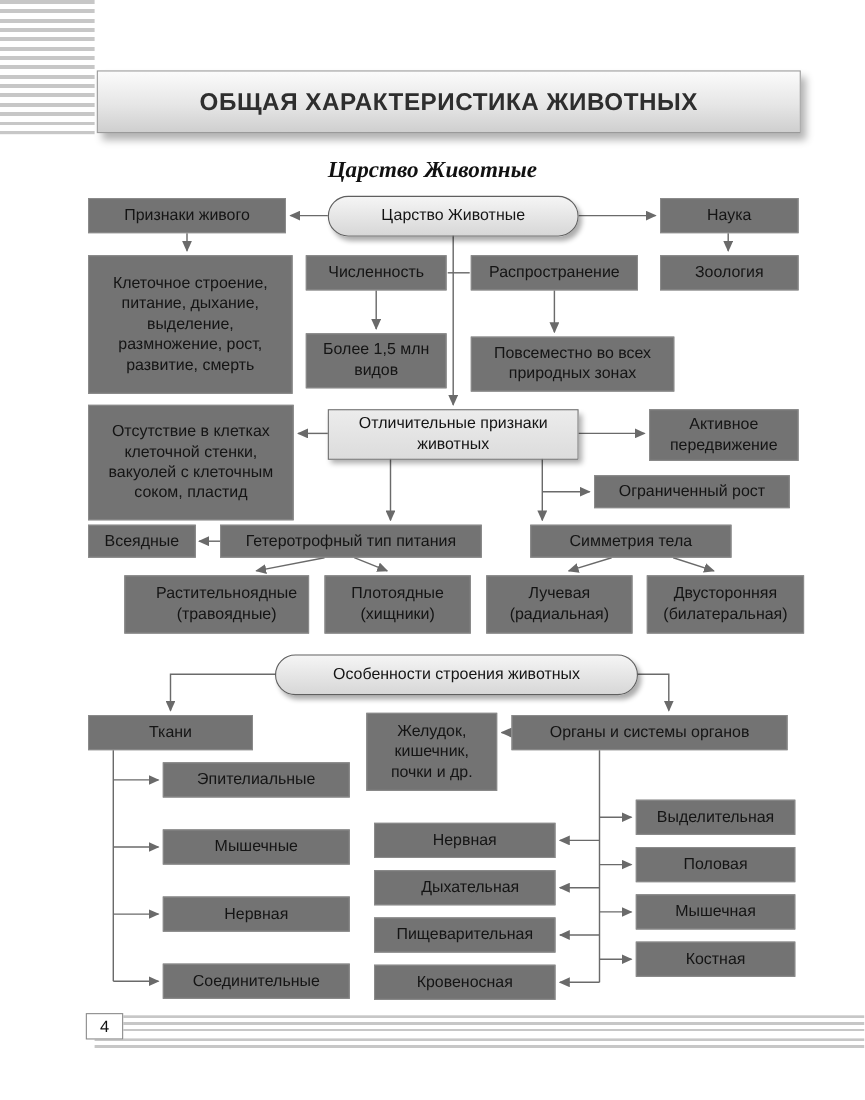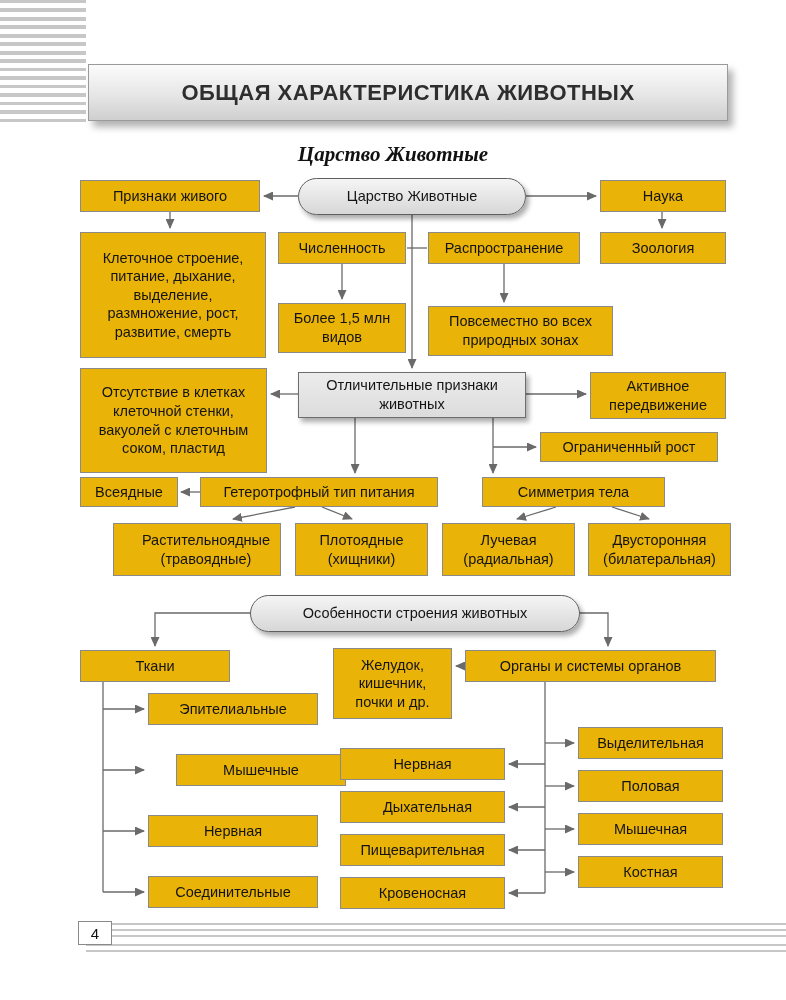--- a/index.html
+++ b/index.html
@@ -42,21 +42,21 @@
     font-weight: bold;
     font-size: 21px;
     color: #111111;
     z-index: 2;
   }
   .box {
     position: absolute;
     display: flex; align-items: center; justify-content: center;
     text-align: center;
     border: 1px solid #8a8a8a;
-    background: #eab308;
+    background: #737373;
     font-size: 14.5px;
     line-height: 1.28;
     color: #141414;
     padding: 2px 6px;
     z-index: 2;
   }
   .box.gray {
     background: linear-gradient(180deg, #ececec, #dcdcdc);
     border-color: #6d6d6d;
     box-shadow: 3px 4px 5px rgba(0,0,0,0.33);
@@ -175,21 +175,21 @@
   <div class="box" style="left:295px; top:523px; width:133px; height:53px;">Плотоядные (хищники)</div>
   <div class="box" style="left:442px; top:523px; width:133px; height:53px;">Лучевая (радиальная)</div>
   <div class="box" style="left:588px; top:523px; width:143px; height:53px;">Двусторонняя (билатеральная)</div>
 
   <div class="box stadium" style="left:250px; top:595px; width:330px; height:37px;">Особенности строения животных</div>
   <div class="box" style="left:80px; top:650px; width:150px; height:32px;">Ткани</div>
   <div class="box" style="left:333px; top:648px; width:119px; height:71px;">Желудок, кишечник, почки и др.</div>
   <div class="box" style="left:465px; top:650px; width:251px; height:32px;">Органы и системы органов</div>
 
   <div class="box" style="left:148px; top:693px; width:170px; height:32px;">Эпителиальные</div>
-  <div class="box" style="left:148px; top:754px; width:170px; height:32px;margin-left:28px;">Мышечные</div>
+  <div class="box" style="left:148px; top:754px; width:170px; height:32px;">Мышечные</div>
   <div class="box" style="left:148px; top:815px; width:170px; height:32px;">Нервная</div>
   <div class="box" style="left:148px; top:876px; width:170px; height:32px;">Соединительные</div>
 
   <div class="box" style="left:340px; top:748px; width:165px; height:32px;">Нервная</div>
   <div class="box" style="left:340px; top:791px; width:165px; height:32px;padding-left:16px;">Дыхательная</div>
   <div class="box" style="left:340px; top:834px; width:165px; height:32px;">Пищеварительная</div>
   <div class="box" style="left:340px; top:877px; width:165px; height:32px;">Кровеносная</div>
 
   <div class="box" style="left:578px; top:727px; width:145px; height:32px;">Выделительная</div>
   <div class="box" style="left:578px; top:770px; width:145px; height:32px;">Половая</div>

